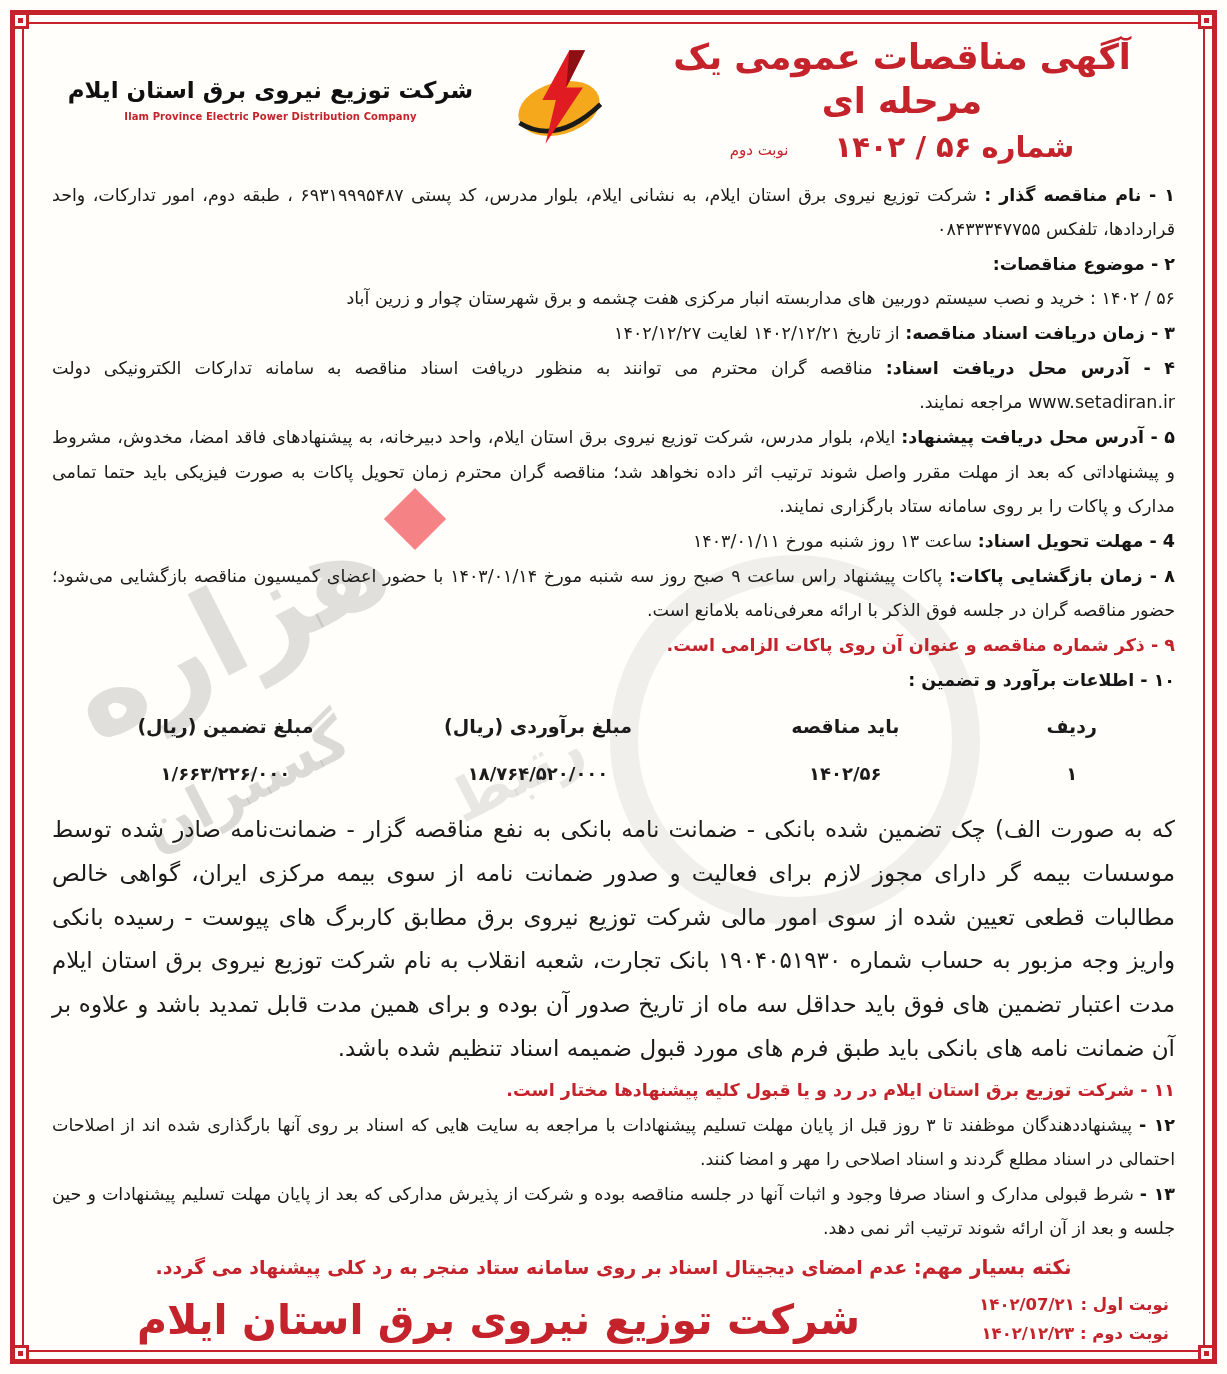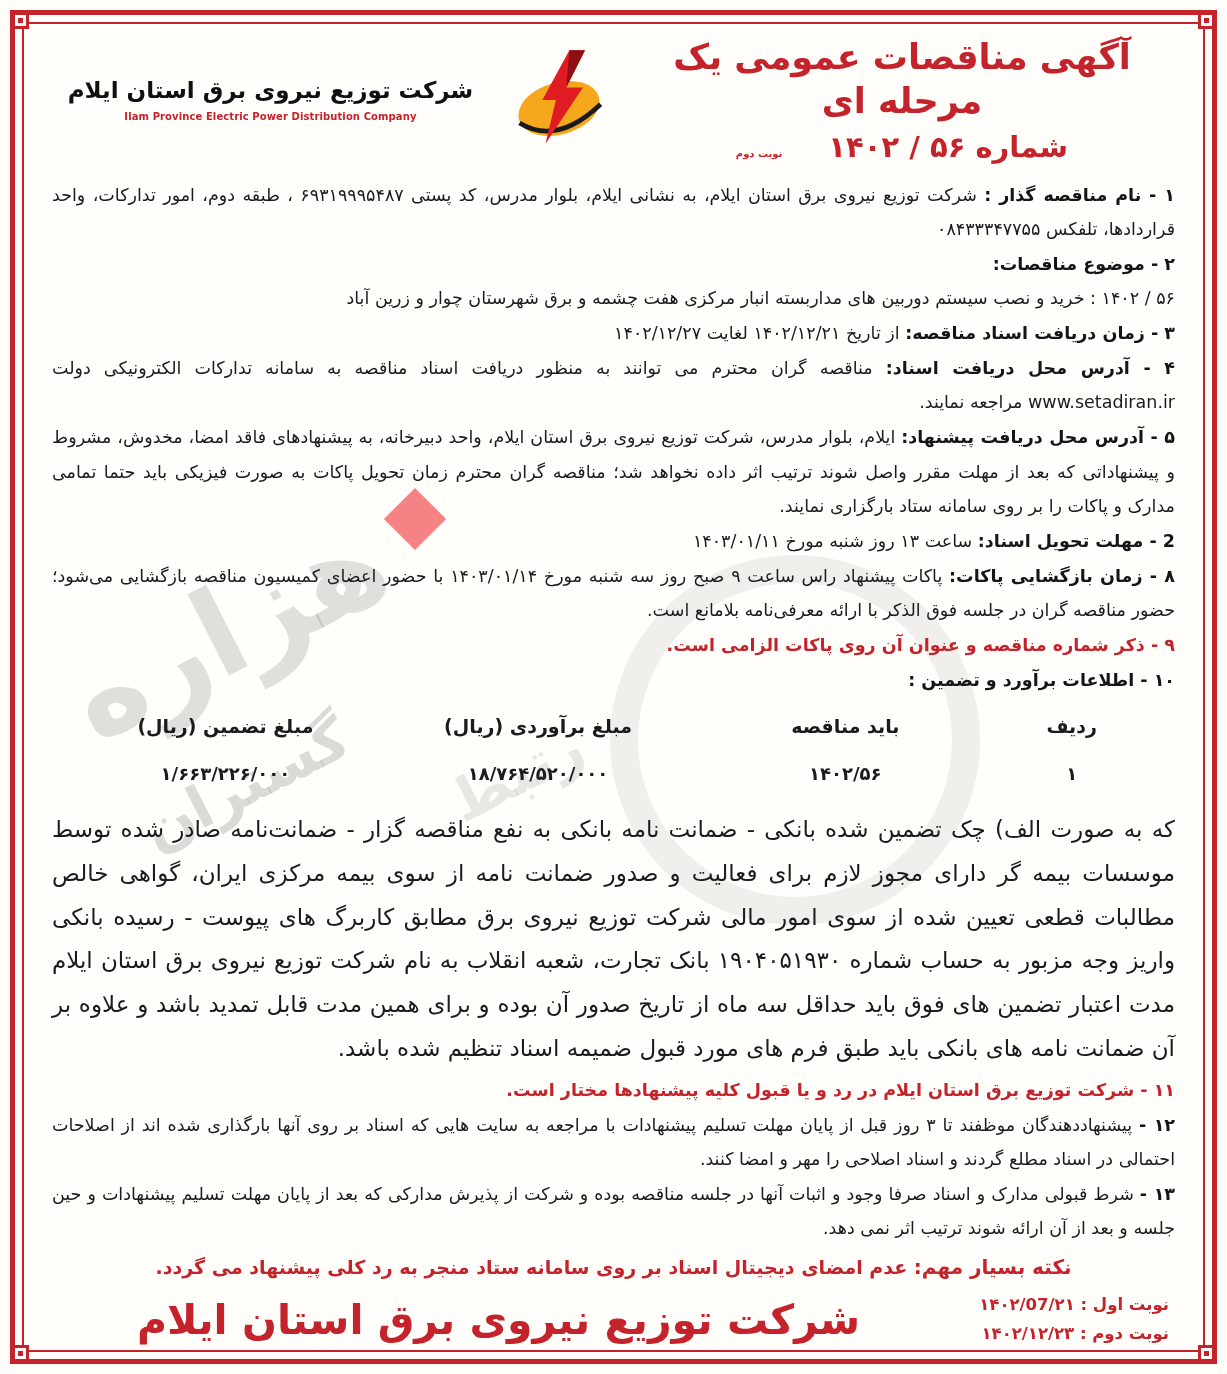--- a/index.html
+++ b/index.html
@@ -38,21 +38,21 @@
 
   
   .content{position:relative;z-index:1;height:100%;padding:36px 52px 30px;display:flex;flex-direction:column;}
 
   
   .header{display:flex;align-items:center;gap:14px;margin-bottom:14px;}
   .title-block{flex:1.25;text-align:center;}
   .title-main{color:var(--red);font-weight:bold;font-size:35px;line-height:1.25;}
   .title-sub-row{display:flex;justify-content:center;align-items:flex-end;gap:46px;margin-top:6px;}
   .title-number{color:var(--red);font-weight:bold;font-size:29px;}
-  .nobat{color:var(--red);font-weight:bold;font-size:10px;padding-bottom:5px;}
+  .nobat{color:var(--red);font-weight:normal;font-size:15px;padding-bottom:5px;}
   .logo-box{width:112px;flex:none;display:flex;justify-content:center;}
   .company-block{flex:1;text-align:center;}
   .company-fa{font-weight:bold;font-size:23px;letter-spacing:-1px;white-space:nowrap;color:#101010;}
   .company-en{direction:ltr;color:var(--red);font-weight:bold;font-size:10px;margin-top:8px;letter-spacing:0.1px;}
 
   
   .body-text{flex:1;}
   .item{font-size:17.5px;line-height:1.95;text-align:justify;margin-bottom:1px;}
   .item-label{font-weight:bold;color:#151515;}
   .red-line{color:var(--red);}
@@ -141,21 +141,21 @@
         <strong class="item-label">۴ - آدرس محل دریافت اسناد:</strong>
         <span>مناقصه گران محترم می توانند به منظور دریافت اسناد مناقصه به سامانه تدارکات الکترونیکی دولت www.setadiran.ir مراجعه نمایند.</span>
       </p>
 
       <p class="item">
         <strong class="item-label">۵ - آدرس محل دریافت پیشنهاد:</strong>
         <span>ایلام، بلوار مدرس، شرکت توزیع نیروی برق استان ایلام، واحد دبیرخانه، به پیشنهادهای فاقد امضا، مخدوش، مشروط و پیشنهاداتی که بعد از مهلت مقرر واصل شوند ترتیب اثر داده نخواهد شد؛ مناقصه گران محترم زمان تحویل پاکات به صورت فیزیکی باید حتما تمامی مدارک و پاکات را بر روی سامانه ستاد بارگزاری نمایند.</span>
       </p>
 
       <p class="item">
-        <strong class="item-label">2 - مهلت تحویل اسناد:</strong>
+        <strong class="item-label">4 - مهلت تحویل اسناد:</strong>
         <span>ساعت ۱۳ روز شنبه مورخ ۱۴۰۳/۰۱/۱۱</span>
       </p>
 
 
       <p class="item">
         <strong class="item-label">۸ - زمان بازگشایی پاکات:</strong>
         <span>پاکات پیشنهاد راس ساعت ۹ صبح روز سه شنبه مورخ ۱۴۰۳/۰۱/۱۴ با حضور اعضای کمیسیون مناقصه بازگشایی می‌شود؛ حضور مناقصه گران در جلسه فوق الذکر با ارائه معرفی‌نامه بلامانع است.</span>
       </p>
 
       <p class="item red-line">

